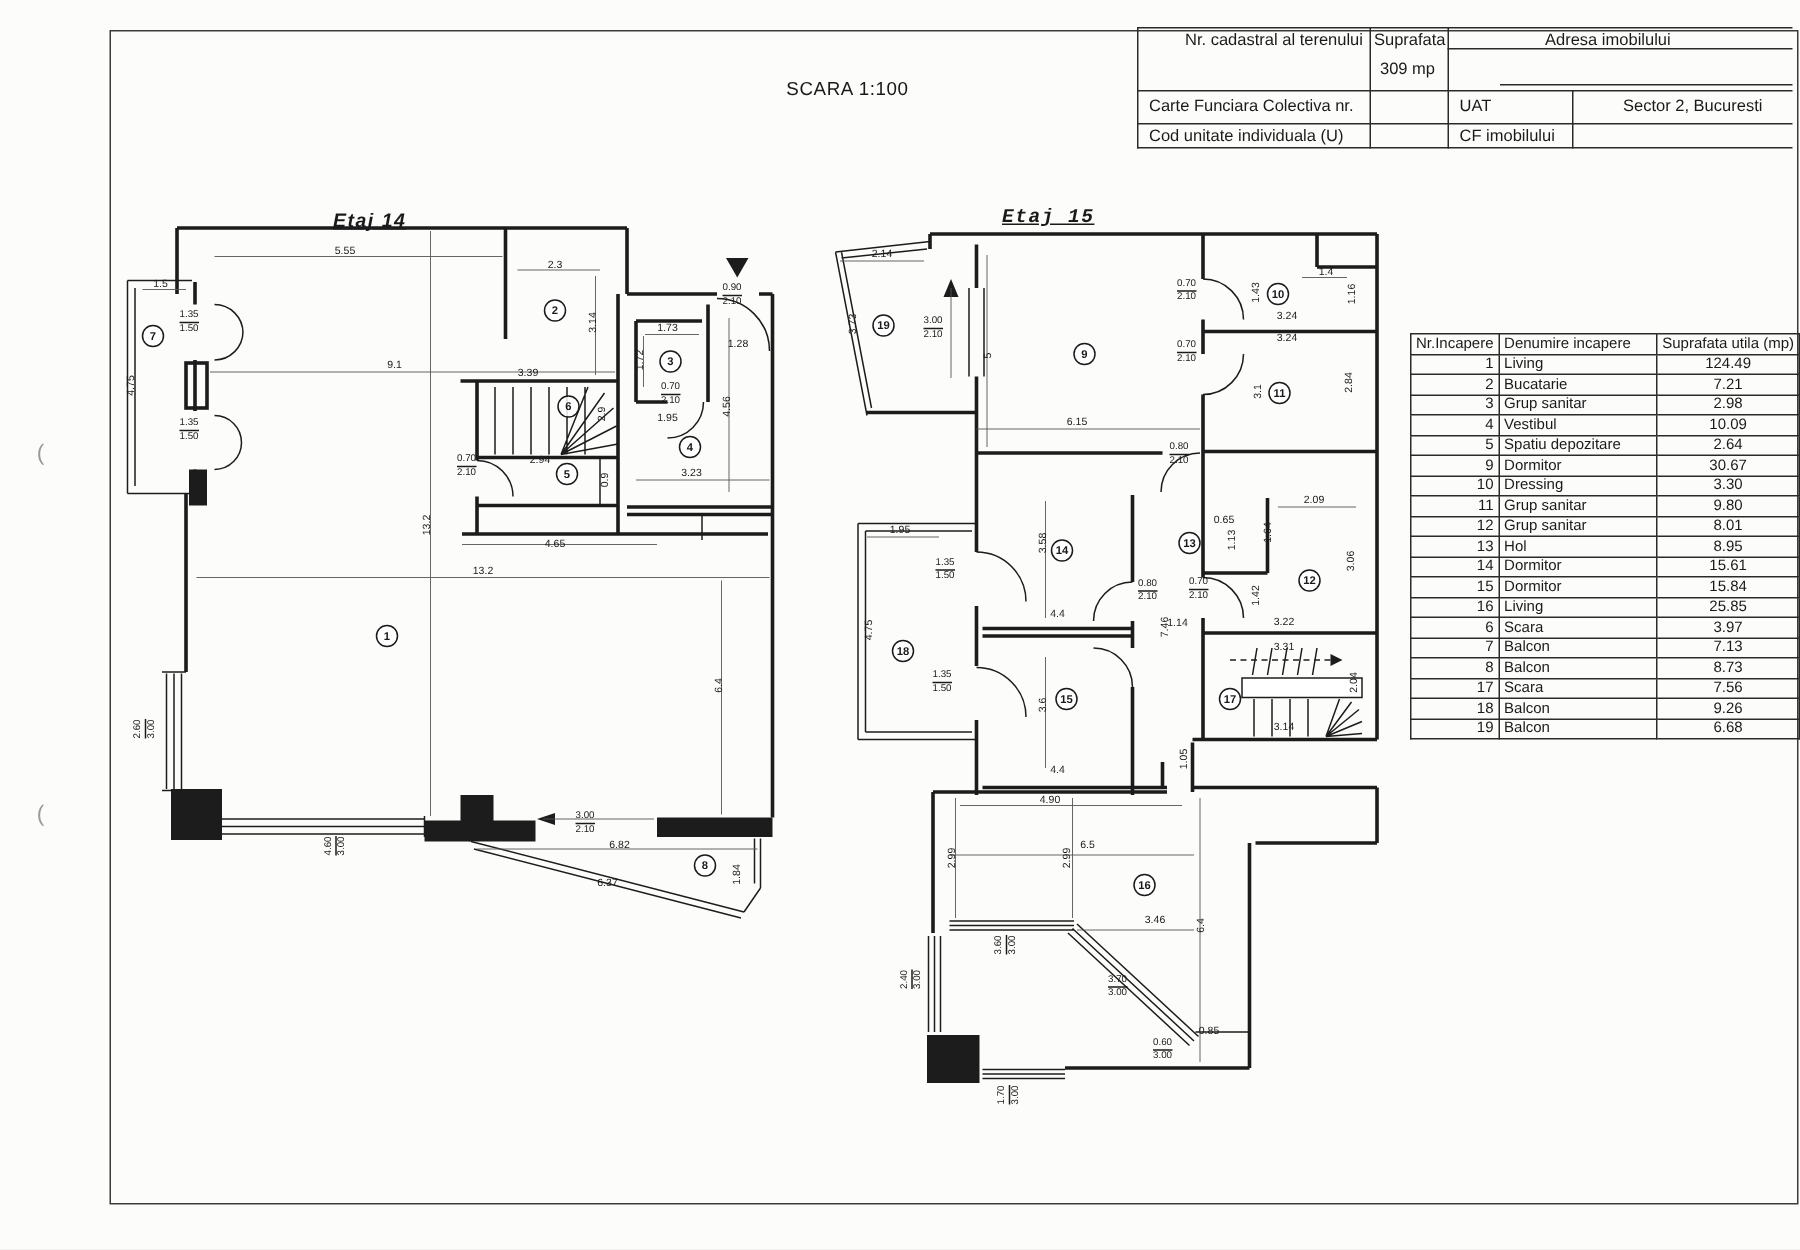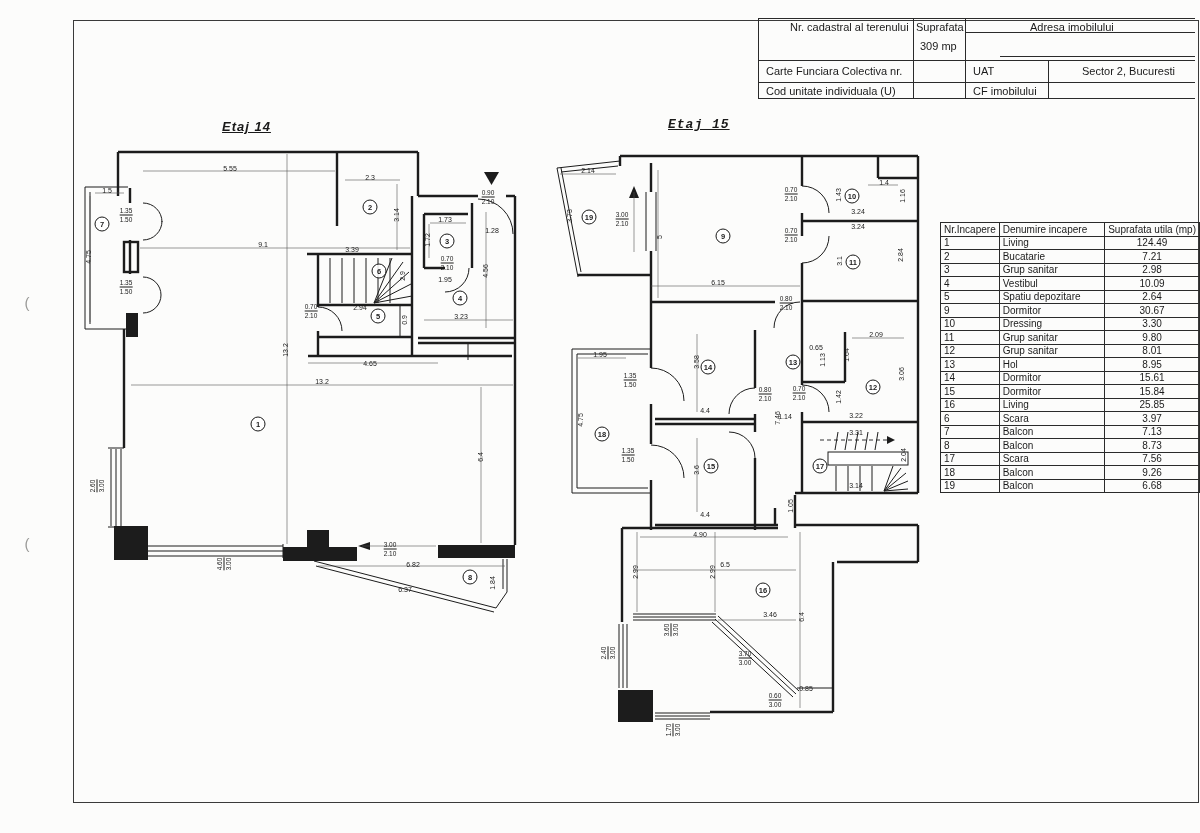--- a/index.html
+++ b/index.html
@@ -6,33 +6,33 @@
   #sheet{position:relative;width:1200px;height:833px;background:#fcfcfb;overflow:hidden;
          font-family:"Liberation Sans",sans-serif;color:#1a1a1a;}
   #frame{position:absolute;left:73px;top:20px;width:1124px;height:781px;
          border:1.4px solid #3a3a3a;}
   
   #main-title{position:absolute;left:420px;top:33px;width:290px;text-align:center;
               font-size:12.5px;font-weight:500;letter-spacing:.4px;}
   #main-scale{position:absolute;left:420px;top:52px;width:290px;text-align:center;
               font-size:12.5px;font-weight:500;letter-spacing:.4px;}
   .plan-title{position:absolute;font-size:13px;font-weight:bold;font-style:italic;
-              text-decoration:underline;letter-spacing:1px;}
+              text-decoration:underline;letter-spacing:1px;margin-top:20px;}
   #t-e14{left:222px;top:119px;}
   #t-e15{left:668px;top:117px;font-family:Liberation Mono, monospace;}
   
   .cad-line{position:absolute;background:#2a2a2a;}
   .cad-cell{position:absolute;font-size:11px;white-space:nowrap;}
   
   #room-table{position:absolute;left:940px;top:222px;border-collapse:collapse;
               table-layout:fixed;font-size:10px;}
   #room-table td,#room-table th{border:1px solid #2a2a2a;padding:0 3px;height:12.5px;
               line-height:11px;font-weight:normal;overflow:hidden;white-space:nowrap;}
   #room-table th{font-size:10px;}
-  .c-nr{width:50px;text-align:left;}
+  .c-nr{width:50px;text-align:right;}
   .c-name{width:100px;text-align:left;}
   .c-area{width:86px;text-align:center;}
   .t-merge{text-align:center;font-weight:bold;height:17px !important;line-height:16px !important;}
   
   .lbl{position:absolute;font-size:7px;line-height:7px;transform:translate(-50%,-50%);
        white-space:nowrap;color:#1a1a1a;}
   .lbl.rot{transform:translate(-50%,-50%) rotate(-90deg);}
   .lbl .fr{display:block;text-align:center;font-size:6.5px;line-height:6.5px;}
   .lbl .fr:first-child{border-bottom:.8px solid #1a1a1a;padding-bottom:.5px;margin-bottom:.5px;}
   .circ{position:absolute;width:13px;height:13px;border:1.1px solid #1a1a1a;border-radius:50%;
@@ -40,20 +40,21 @@
         text-align:center;transform:translate(-50%,-50%);}
   .mark{position:absolute;font-size:15px;color:#9a9a98;transform:translate(-50%,-50%);}
   svg{position:absolute;left:0;top:0;}
 </style>
 </head>
 <body>
 
 <div id="sheet">
   <div id="frame"></div>
 
+  <div id="main-scale">SCARA 1:100</div>
 
   <div id="t-e14" class="plan-title">Etaj 14</div>
   <div id="t-e15" class="plan-title">Etaj 15</div>
 
   <div>
     <div class="cad-line" style="left:758px;top:18px;width:437px;height:1.2px"></div>
     <div class="cad-line" style="left:758px;top:60px;width:437px;height:1.2px"></div>
     <div class="cad-line" style="left:758px;top:82px;width:437px;height:1.2px"></div>
     <div class="cad-line" style="left:758px;top:98px;width:437px;height:1.2px"></div>
     <div class="cad-line" style="left:965px;top:32px;width:230px;height:1.2px"></div>

